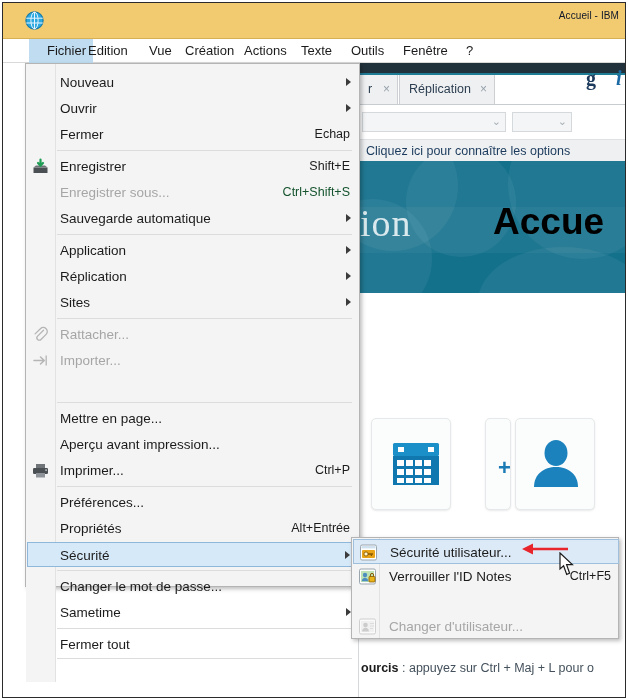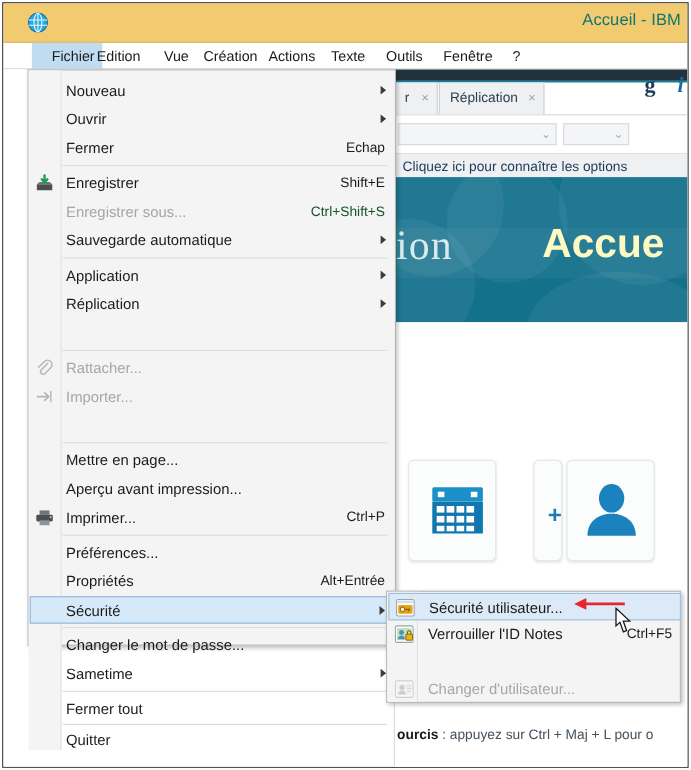--- a/index.html
+++ b/index.html
@@ -32,21 +32,21 @@
     width: 622px; height: 36px;
     background: #f2ca70;
     border-bottom: 1px solid #d7b055;
   }
   .tb-appicon {
     position: absolute; left: 22px; top: 8px;
     width: 19px; height: 19px;
   }
   .tb-title {
     position: absolute; right: 6px; top: 7px;
-    font-size: 15px; color: #0f766e;
+    font-size: 10px; color: #0f172a;
     white-space: nowrap;
     letter-spacing: 0.1px;
   }
 
   
   .menubar {
     position: absolute; left: 0; top: 36px;
     width: 622px; height: 24px;
     background: #ffffff;
     border-bottom: 1px solid #d9d9d9;
@@ -153,21 +153,21 @@
   }
   .bg-banner .word-thin {
     position: absolute; left: 2px; top: 40px;
     font-size: 38px; color: rgba(255,255,255,0.82);
     font-family: "Liberation Serif", serif;
     letter-spacing: 1px;
     white-space: nowrap;
   }
   .bg-banner .word-bold {
     position: absolute; left: 135px; top: 40px;
-    font-size: 37px; font-weight: bold; color: #fef9c3;
+    font-size: 37px; font-weight: bold; color: #000000;
     white-space: nowrap;
   }
   .bg-white {
     position: absolute; left: 355px; top: 230px;
     width: 267px; height: 406px;
     background: #ffffff;
     border-left: 1px solid #d6d9dc;
   }
   .tile {
     position: absolute;
@@ -452,20 +452,24 @@
       <div class="mi" style="top:174px">
         <span class="txt">Application</span>
         <span class="arr"></span>
       </div>
 
       <div class="mi" style="top:200px">
         <span class="txt">Réplication</span>
         <span class="arr"></span>
       </div>
 
+      <div class="mi" style="top:226px">
+        <span class="txt">Sites</span>
+        <span class="arr"></span>
+      </div>
       <div class="sep" style="top:254px"></div>
 
       <div class="mi dis" style="top:258px">
         <svg class="ico" viewBox="0 0 17 17">
           <path d="M11.5 4.2L5.6 10.1a2.4 2.4 0 103.4 3.4l5.1-5.1a4 4 0 10-5.7-5.7L3.1 7.9" stroke="#b5b5b5" stroke-width="1.3" fill="none" stroke-linecap="round"></path>
         </svg>
         <span class="txt">Rattacher...</span>
       </div>
 
       <div class="mi dis" style="top:284px">
@@ -521,23 +525,20 @@
         <span class="txt">Sametime</span>
         <span class="arr"></span>
       </div>
       <div class="sep" style="top:564px"></div>
 
       <div class="mi" style="top:568px">
         <span class="txt">Fermer tout</span>
       </div>
       <div class="sep" style="top:594px"></div>
 
-      <div class="mi" style="top:596px">
-        <span class="txt">Quitter</span>
-      </div>
     </div>
 
     <div class="submenu">
       <div class="sm-gutter"></div>
 
       <div class="smi sel" style="top:1px">
         <svg class="ico" viewBox="0 0 19 19">
           <rect x="1.5" y="2" width="16" height="15" rx="1.5" fill="#ffffff" stroke="#9aa5ae" stroke-width="1"></rect>
           <rect x="2.5" y="3" width="14" height="2.4" fill="#cfe0ee"></rect>
           <rect x="3" y="7" width="13" height="8" rx="1" fill="#e8a317"></rect>

